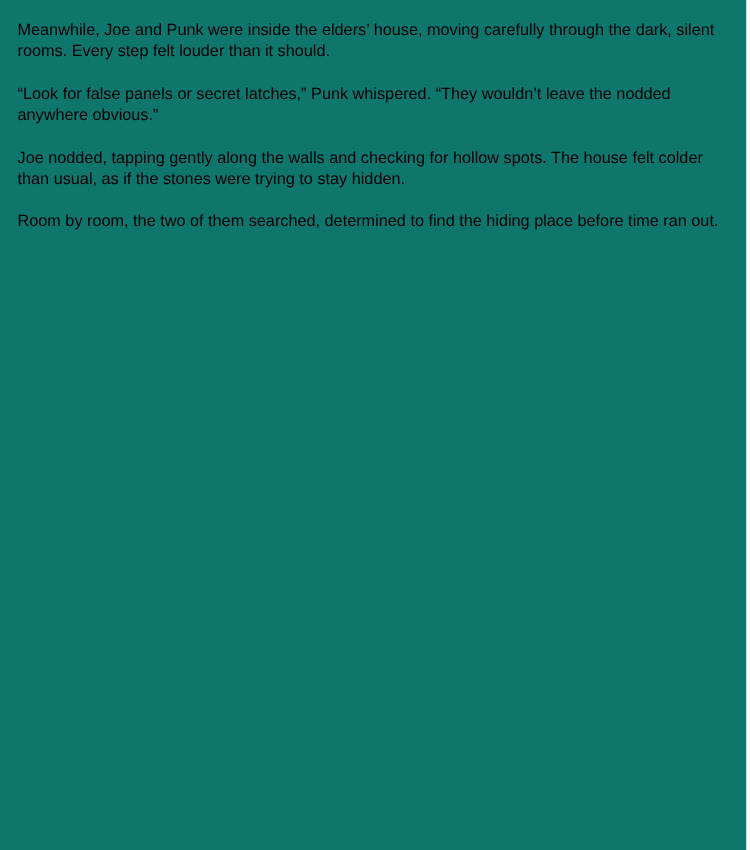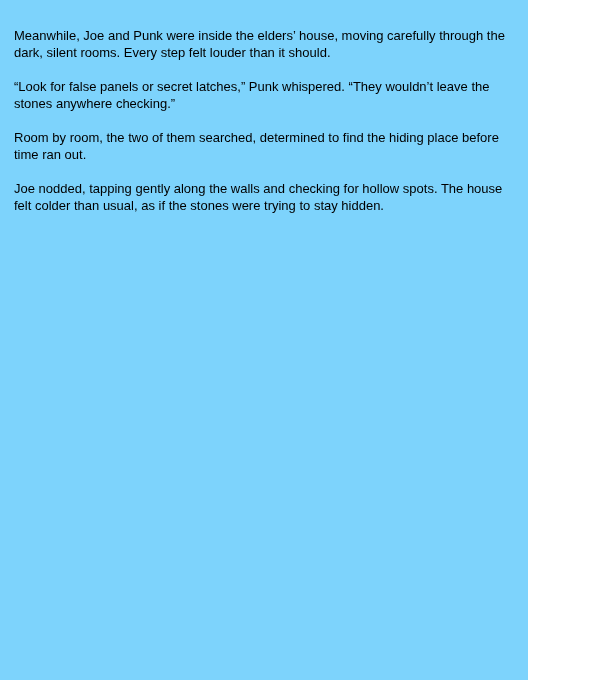--- a/index.html
+++ b/index.html
@@ -8,37 +8,37 @@
     background: #ffffff;
   }
   body {
     width: 600px;
     height: 680px;
     overflow: hidden;
     font-family: "Liberation Sans", sans-serif;
   }
   .document-page {
     box-sizing: border-box;
-    width: 528px;
+    width: 597px;
     height: 680px;
-    padding: 27px 14px 0 14px;
-    background: #7dd3fc;
+    padding: 15px 14px 0 14px;
+    background: #0f766e;
     color: #000000;
   }
   .document-page p {
     margin: 0 0 17px 0;
     font-size: 13px;
     line-height: 17px;
     font-weight: 400;
     letter-spacing: 0;
     word-spacing: 0;
     color: #000000;
   }
 </style>
 </head>
 <body>
 
 <div class="document-page">
   <p>Meanwhile, Joe and Punk were inside the elders’ house, moving carefully through the dark, silent rooms. Every step felt louder than it should.</p>
-  <p>“Look for false panels or secret latches,” Punk whispered. “They wouldn’t leave the stones anywhere checking.”</p>
+  <p>“Look for false panels or secret latches,” Punk whispered. “They wouldn’t leave the nodded anywhere obvious.”</p>
+  <p>Joe nodded, tapping gently along the walls and checking for hollow spots. The house felt colder than usual, as if the stones were trying to stay hidden.</p>
   <p>Room by room, the two of them searched, determined to find the hiding place before time ran out.</p>
-  <p>Joe nodded, tapping gently along the walls and checking for hollow spots. The house felt colder than usual, as if the stones were trying to stay hidden.</p>
 </div>
 
 </body></html>

